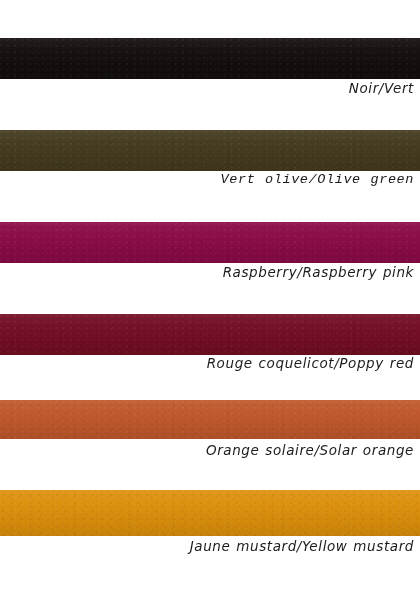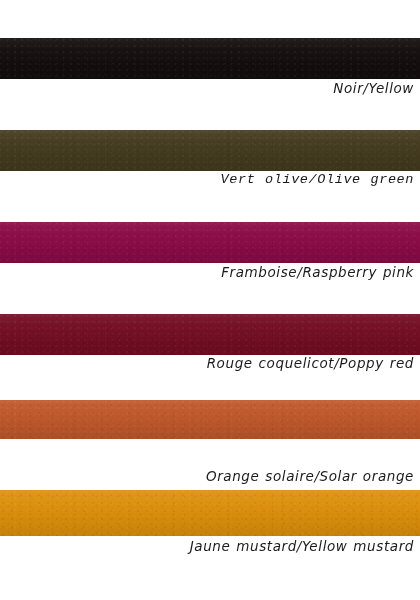--- a/index.html
+++ b/index.html
@@ -75,53 +75,53 @@
 </head>
 <body>
 
 <div id="swatch-sheet" style="width: 420px; height: 600px; background: rgb(255, 255, 255);">
 
   <div class="swatch-row" style="top: 0px;">
     <div class="swatch-band" title="Noir/Black" style="top: 38px; height: 41px; background-color: rgb(19, 14, 13);">
       <div class="grain"></div>
       <div class="sheen"></div>
     </div>
-    <div class="swatch-label" style="top: 80px;">Noir/Yellow</div>
+    <div class="swatch-label" style="top: 80px;">Noir/Vert</div>
   </div>
 
   <div class="swatch-row" style="top: 0px;">
     <div class="swatch-band" title="Vert olive/Olive green" style="top: 130px; height: 41px; background-color: rgb(67, 58, 30);">
       <div class="grain"></div>
       <div class="sheen"></div>
     </div>
     <div class="swatch-label" style="top: 172px; font-family: Liberation Mono, monospace;">Vert olive/Olive green</div>
   </div>
 
   <div class="swatch-row" style="top: 0px;">
     <div class="swatch-band" title="Framboise/Raspberry pink" style="top: 222px; height: 41px; background-color: rgb(139, 10, 70);">
       <div class="grain"></div>
       <div class="sheen"></div>
     </div>
-    <div class="swatch-label" style="top: 264px;">Framboise/Raspberry pink</div>
+    <div class="swatch-label" style="top: 264px;">Raspberry/Raspberry pink</div>
   </div>
 
   <div class="swatch-row" style="top: 0px;">
     <div class="swatch-band" title="Rouge coquelicot/Poppy red" style="top: 314px; height: 41px; background-color: rgb(115, 13, 35);">
       <div class="grain"></div>
       <div class="sheen"></div>
     </div>
     <div class="swatch-label" style="top: 355px;">Rouge coquelicot/Poppy red</div>
   </div>
 
   <div class="swatch-row" style="top: 0px;">
     <div class="swatch-band" title="Orange solaire/Solar orange" style="top: 400px; height: 39px; background-color: rgb(192, 87, 42);">
       <div class="grain"></div>
       <div class="sheen"></div>
     </div>
-    <div class="swatch-label" style="top: 468px;">Orange solaire/Solar orange</div>
+    <div class="swatch-label" style="top: 442px;">Orange solaire/Solar orange</div>
   </div>
 
   <div class="swatch-row" style="top: 0px;">
     <div class="swatch-band" title="Jaune moutarde/Yellow mustard" style="top: 490px; height: 46px; background-color: rgb(220, 143, 11);">
       <div class="grain"></div>
       <div class="sheen"></div>
     </div>
     <div class="swatch-label" style="top: 538px;">Jaune mustard/Yellow mustard</div>
   </div>
 </div>

